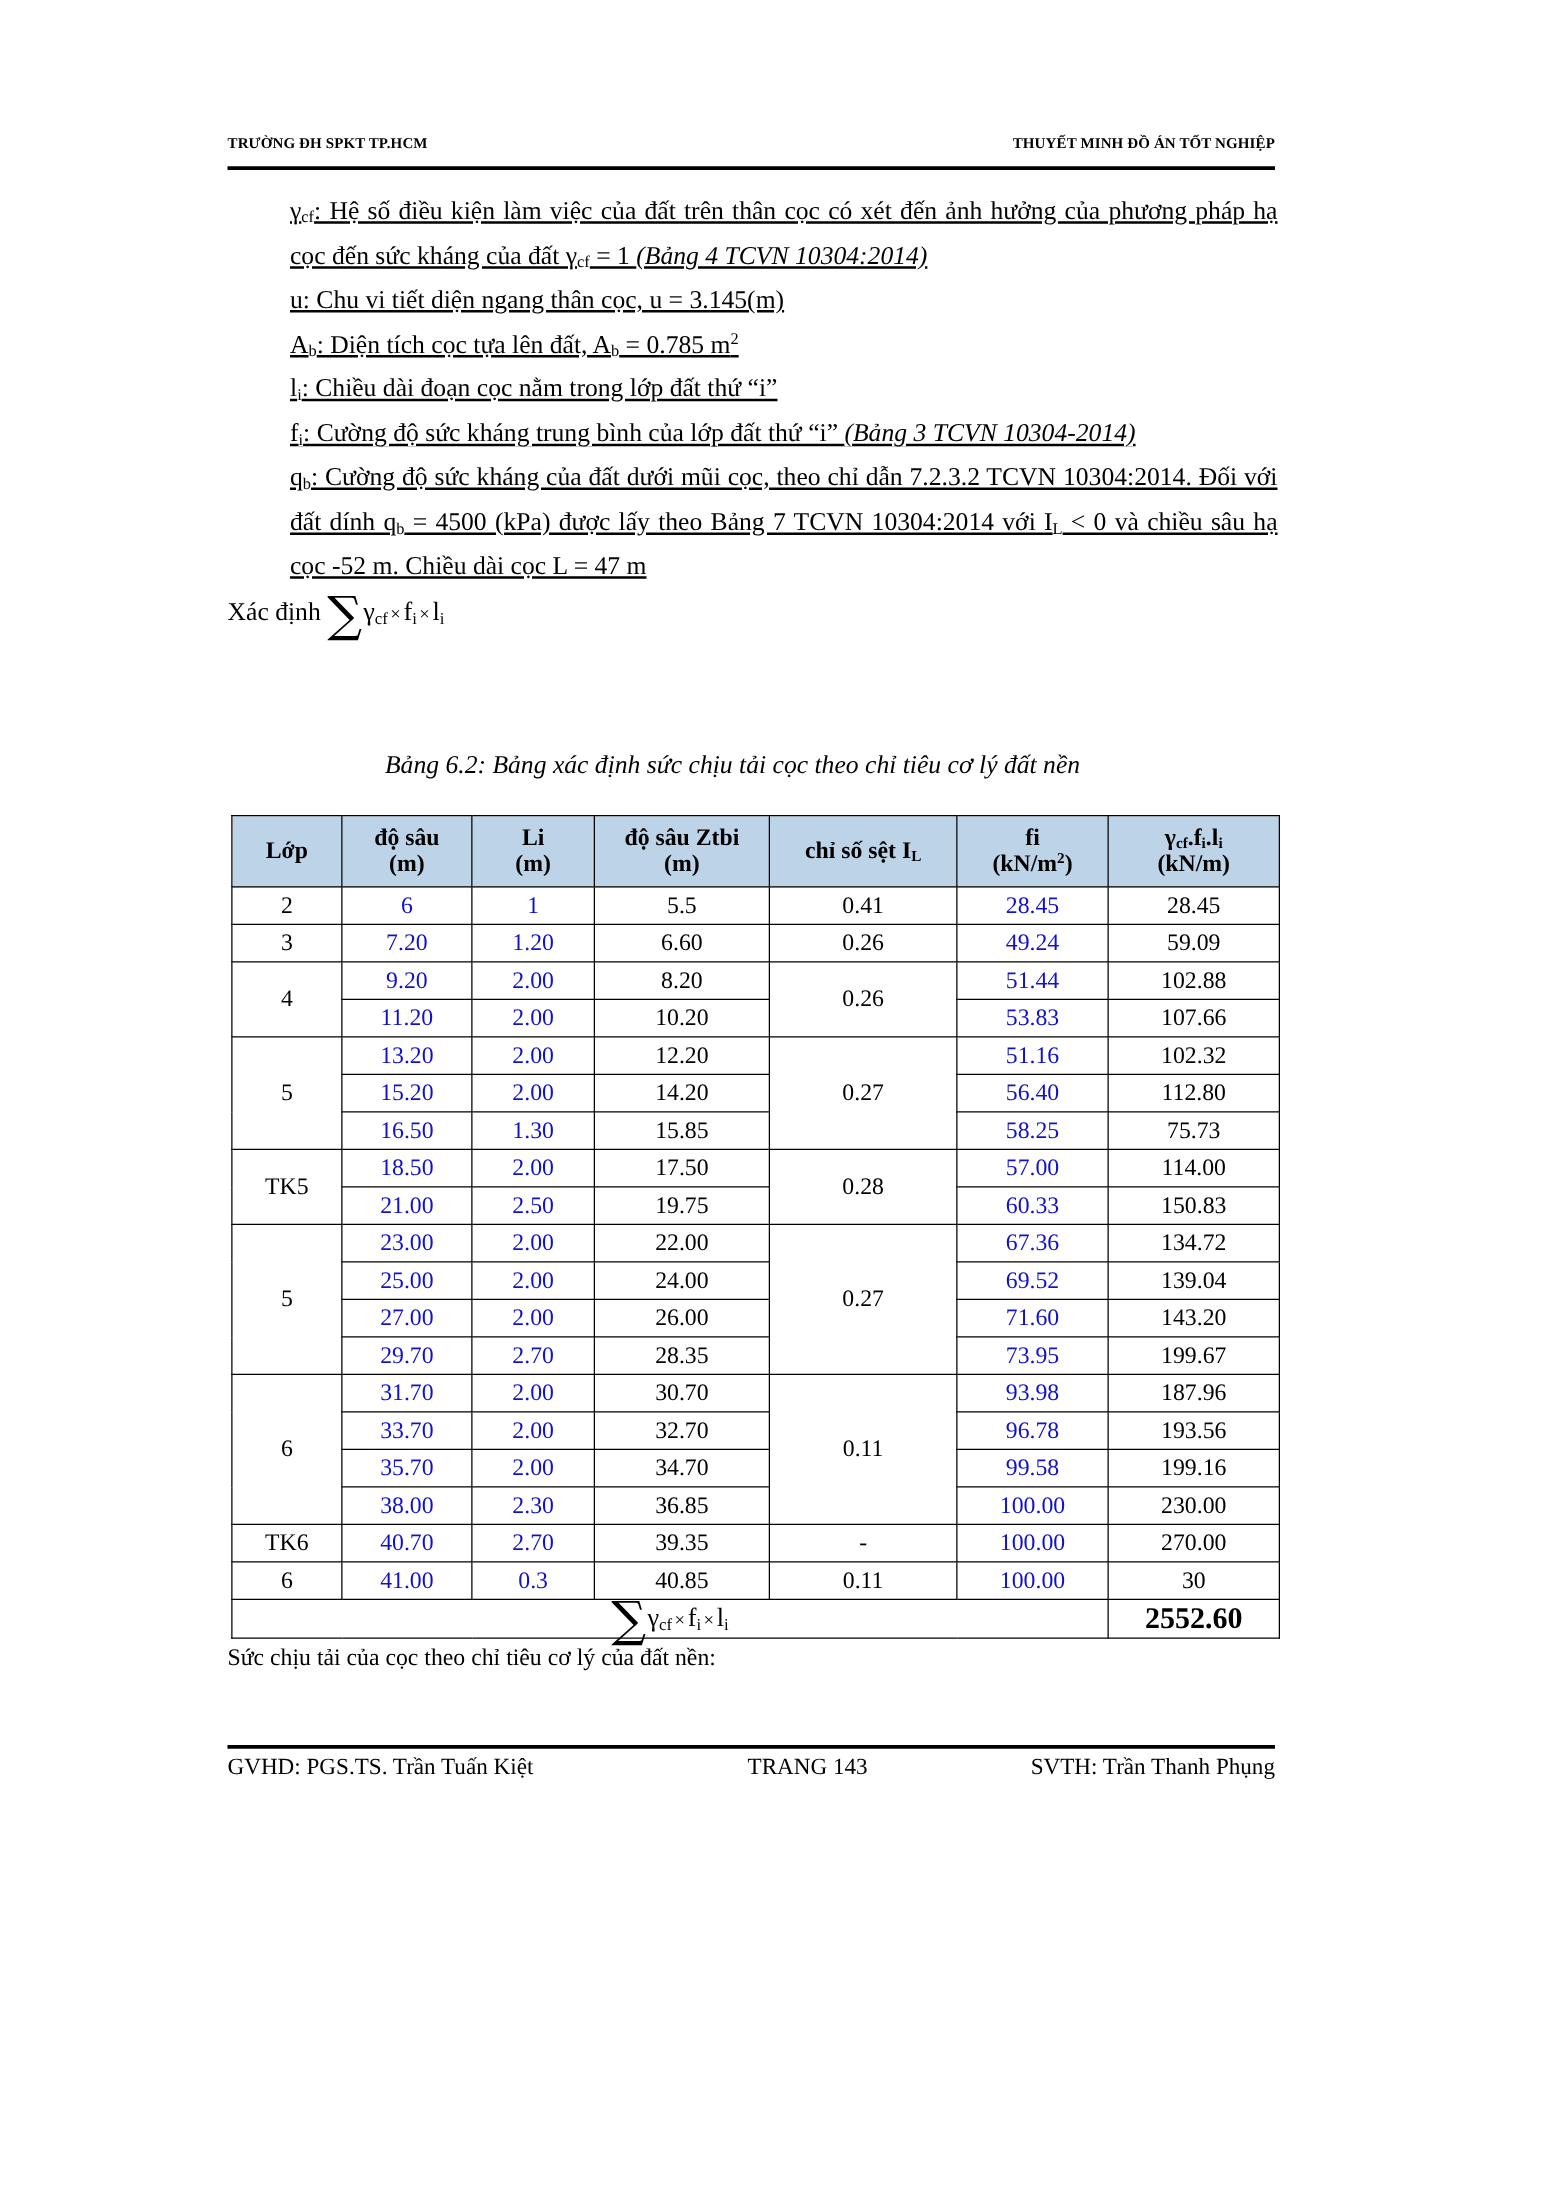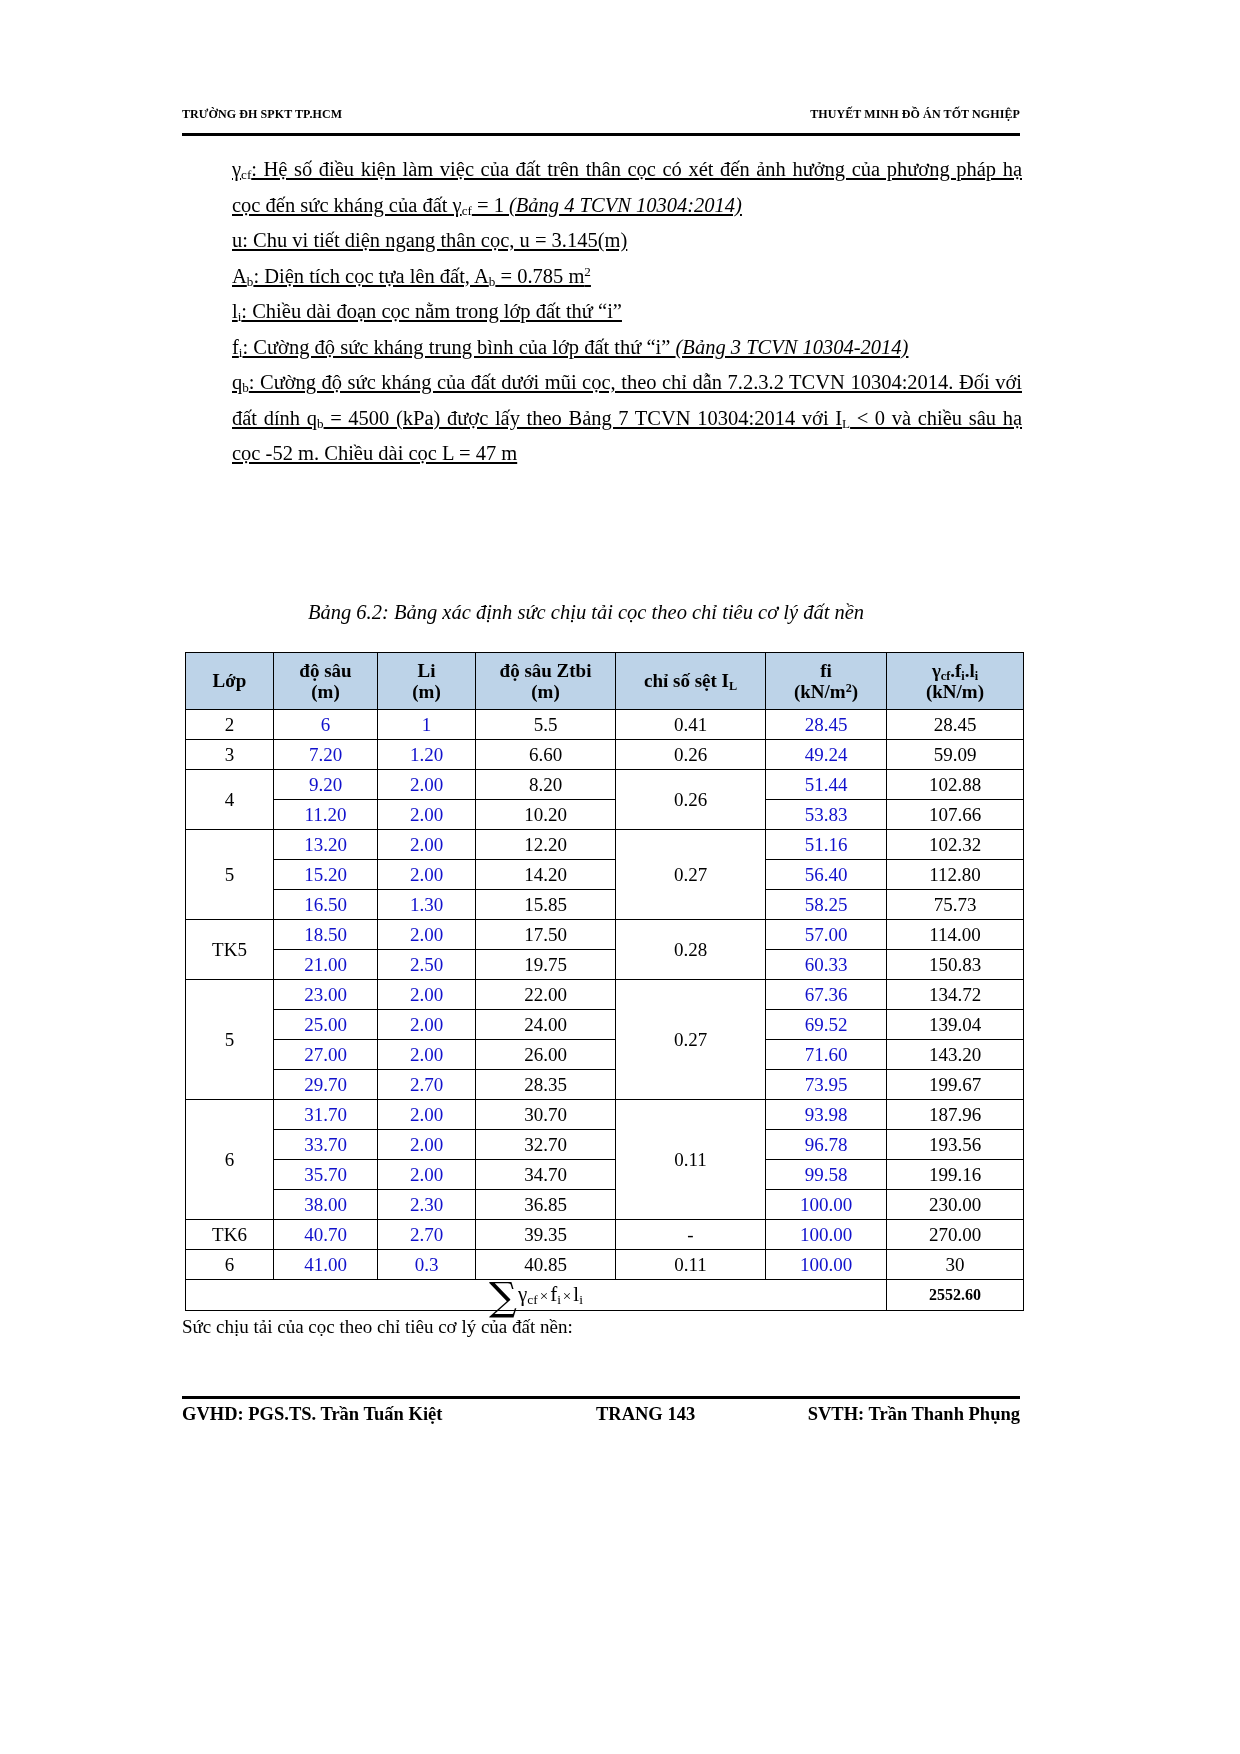--- a/index.html
+++ b/index.html
@@ -142,21 +142,21 @@
   td.grp { font-size: 19px; }
   .footer-sum td {
     height: 52px;
     font-weight: bold;
   }
   .footer-sum .sumcell {
     font-weight: normal;
   }
   .footer-sum .total {
     font-weight: bold;
-    font-size: 16px;
+    font-size: 24px;
     text-align: center;
   }
   
   .after-table {
     position: absolute;
     left: 182px;
     top: 1316px;
     width: 840px;
     font-size: 19px;
   }
@@ -170,21 +170,20 @@
     border-top: 3px solid #000;
   }
   .footer {
     position: absolute;
     left: 182px;
     top: 1404px;
     width: 838px;
     display: flex;
     justify-content: space-between;
     font-size: 18.5px;
-    font-weight: bold;
   }
   .footer .mid { margin-left: 41px; }
 </style>
 </head>
 <body>
 
 <div class="page">
 
   <div class="header">
     <span>TRƯỜNG ĐH SPKT TP.HCM</span>
@@ -199,20 +198,24 @@
     <p class="p-just"><span>u: Chu vi tiết diện ngang thân cọc, u = 3.145(m)</span></p>
 
     <p class="p-just"><span>A</span><sub>b</sub><span>: Diện tích cọc tựa lên đất, A</span><sub>b</sub><span> = 0.785 m</span><sup>2</sup></p>
 
     <p class="p-just"><span>l</span><sub>i</sub><span>: Chiều dài đoạn cọc nằm trong lớp đất thứ “i”</span></p>
 
     <p class="p-just"><span>f</span><sub>i</sub><span>: Cường độ sức kháng trung bình của lớp đất thứ “i” </span><span class="ital">(Bảng 3 TCVN 10304-2014)</span></p>
 
     <p class="p-just"><span>q</span><sub>b</sub><span>: Cường độ sức kháng của đất dưới mũi cọc, theo chỉ dẫn 7.2.3.2 TCVN 10304:2014. Đối với đất dính q</span><sub>b</sub><span> = 4500 (kPa) được lấy theo Bảng 7 TCVN 10304:2014 với I</span><sub>L</sub><span> &lt; 0 và chiều sâu hạ cọc -52 m. Chiều dài cọc L = 47 m</span></p>
 
+    <p class="p-none"><span>Xác định</span>&nbsp;<span class="sum-formula">
+          <span class="sigma">∑</span>
+          <span class="sum-term"><span>γ</span><sub>cf</sub><span class="times">×</span><span>f</span><sub>i</sub><span class="times">×</span><span>l</span><sub>i</sub></span>
+        </span></p>
   </div>
 
   <div class="caption">Bảng 6.2: Bảng xác định sức chịu tải cọc theo chỉ tiêu cơ lý đất nền</div>
 
   <div class="tbl-wrap">
     <table class="main">
       <colgroup>
         <col style="width:88px">
         <col style="width:104px">
         <col style="width:98px">

